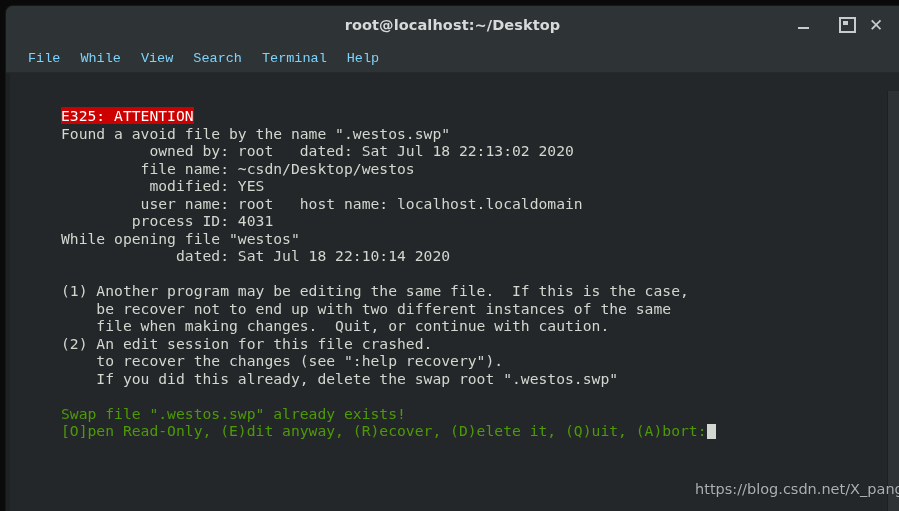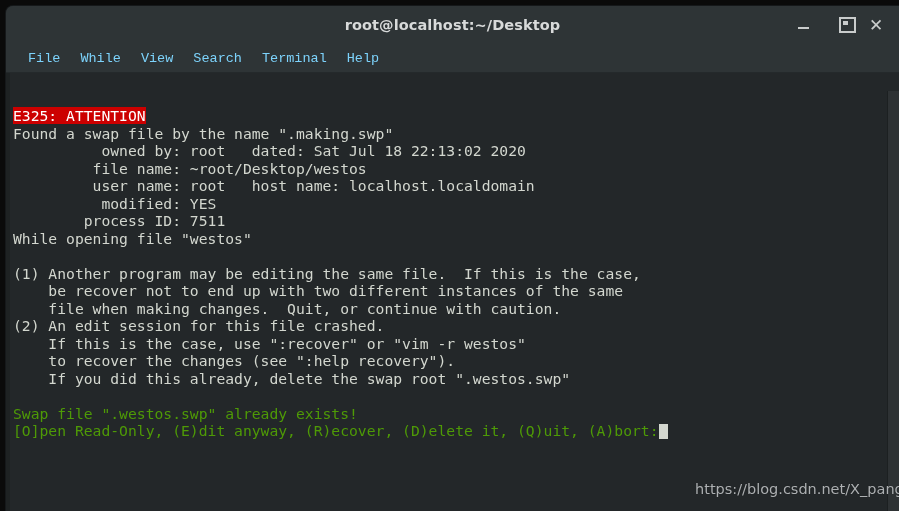--- a/index.html
+++ b/index.html
@@ -129,20 +129,21 @@
     background: #1e2223;
     flex: 0 0 4px;
   }
   .term-screen {
     position: relative;
     flex: 1 1 auto;
     background: #232729;
     padding-top: 34px;
     padding-left: 3px;
     overflow: hidden;
+    margin-left: 48px;
   }
   .scrollbar {
     position: absolute;
     right: 0;
     top: 0;
     width: 14px;
     height: 100%;
     background: #232729;
   }
   .scroll-trough {
@@ -221,33 +222,33 @@
       <div class="menu-item">Terminal</div>
       <div class="menu-item">Help</div>
     </div>
 
     <div class="term-wrap">
       <div class="term-leftpad"></div>
       <div class="term-screen">
 
         <div class="line"><span class="hl-red">E325: ATTENTION</span></div>
 
-        <div class="line">Found a swap file by the name ".making.swp"</div>
+        <div class="line">Found a avoid file by the name ".westos.swp"</div>
         <div class="line">          owned by: root   dated: Sat Jul 18 22:13:02 2020</div>
-        <div class="line">         file name: ~root/Desktop/westos</div>
+        <div class="line">         file name: ~csdn/Desktop/westos</div>
+        <div class="line">          modified: YES</div>
         <div class="line">         user name: root   host name: localhost.localdomain</div>
-        <div class="line">          modified: YES</div>
-        <div class="line">        process ID: 7511</div>
+        <div class="line">        process ID: 4031</div>
         <div class="line">While opening file "westos"</div>
+        <div class="line">             dated: Sat Jul 18 22:10:14 2020</div>
         <div class="line blank"></div>
         <div class="line">(1) Another program may be editing the same file.  If this is the case,</div>
         <div class="line">    be recover not to end up with two different instances of the same</div>
         <div class="line">    file when making changes.  Quit, or continue with caution.</div>
         <div class="line">(2) An edit session for this file crashed.</div>
-        <div class="line">    If this is the case, use ":recover" or "vim -r westos"</div>
         <div class="line">    to recover the changes (see ":help recovery").</div>
         <div class="line">    If you did this already, delete the swap root ".westos.swp"</div>
         <div class="line blank"></div>
 
         <div class="line green">Swap file ".westos.swp" already exists!</div>
         <div class="line green"><span>[O]pen Read-Only, (E)dit anyway, (R)ecover, (D)elete it, (Q)uit, (A)bort:</span><span class="cursor-block"></span></div>
 
         <div class="scrollbar">
           <div class="scroll-trough"></div>
         </div>

